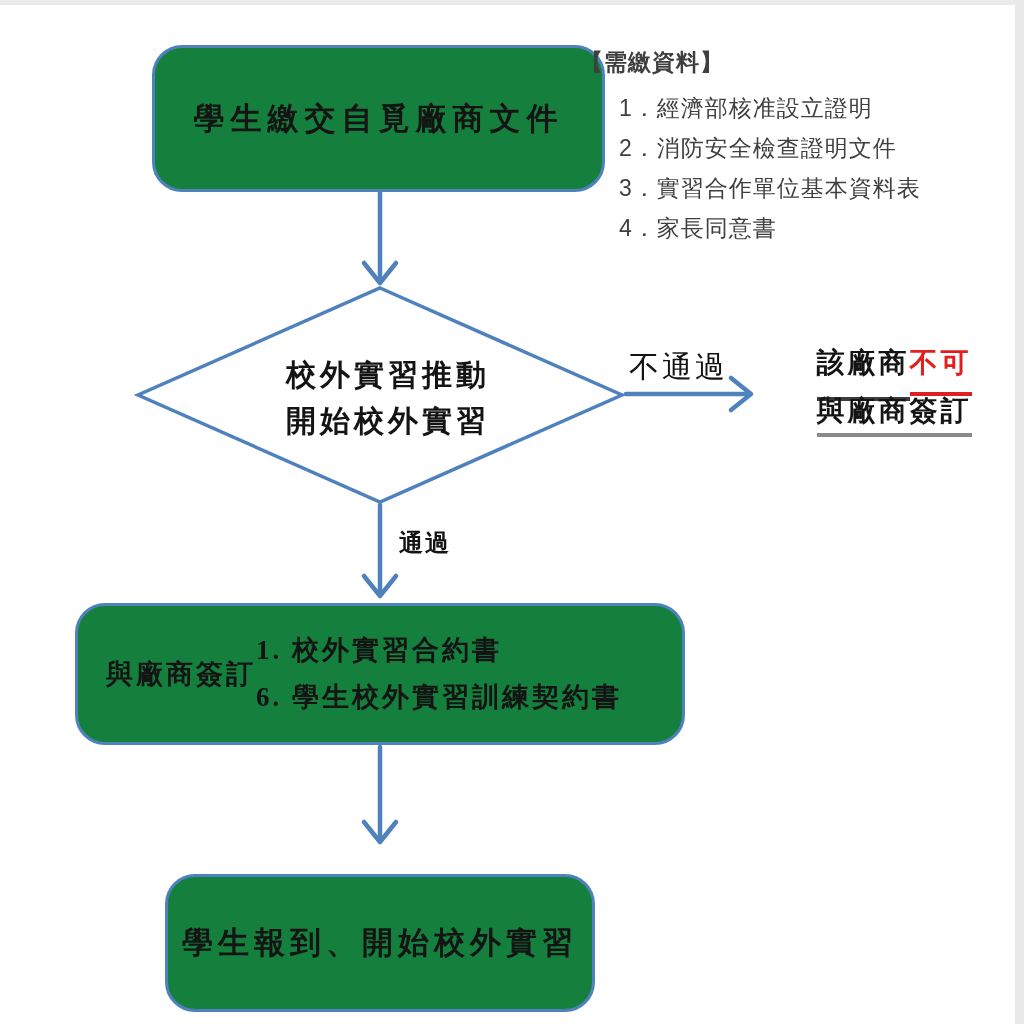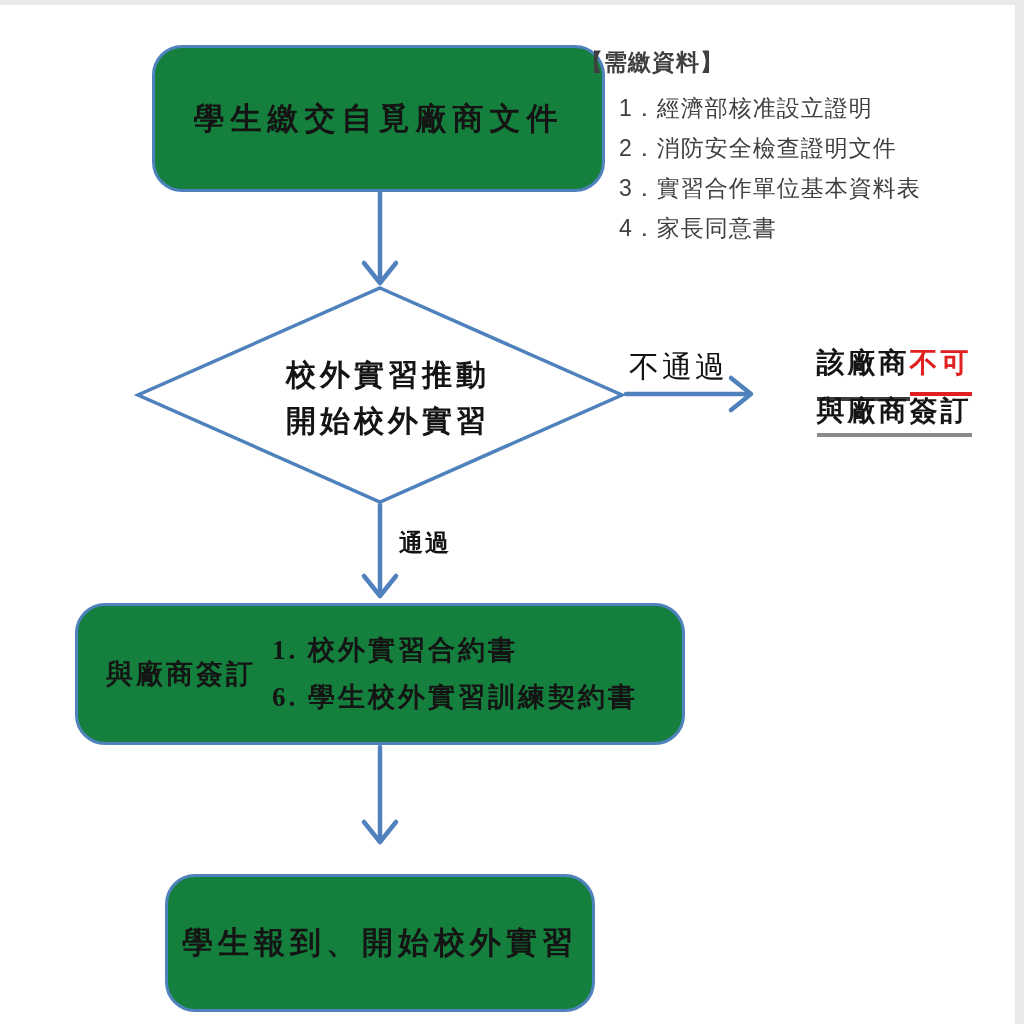--- a/index.html
+++ b/index.html
@@ -13,21 +13,21 @@
   .diamond { stroke:var(--line); fill:#ffffff; stroke-width:3.5; stroke-linejoin:miter; }
 
   .box {
     position:absolute; box-sizing:border-box; background:#15803d;
     border:3.5px solid var(--line); border-radius:30px;
     display:flex; align-items:center; justify-content:center;
   }
   .top-box  { left:152px; top:45px;  width:453px; height:147px; font-size:31px; font-weight:bold; letter-spacing:6px; }
   .sign-box { left:75px;  top:603px; width:610px; height:142px; justify-content:flex-start; padding-left:28px;
               font-size:27px; font-weight:bold; letter-spacing:3px; }
-  .sign-items { display:flex; flex-direction:column; margin-left:16px; line-height:47px;justify-content:center; }
+  .sign-items { display:flex; flex-direction:column; line-height:47px;justify-content:center; }
   .final-box { left:165px; top:850px; width:430px; height:138px; font-size:31px; font-weight:bold; letter-spacing:5px;margin-top:24px; }
 
   .decision-text {
     position:absolute; left:238px; top:352px; width:300px; text-align:center;
     font-size:30px; font-weight:bold; letter-spacing:4px; line-height:46px;
   }
 
   .docs {
     position:absolute; left:580px; top:47px; width:405px;
     font-family:"Liberation Sans","DejaVu Sans",sans-serif;

